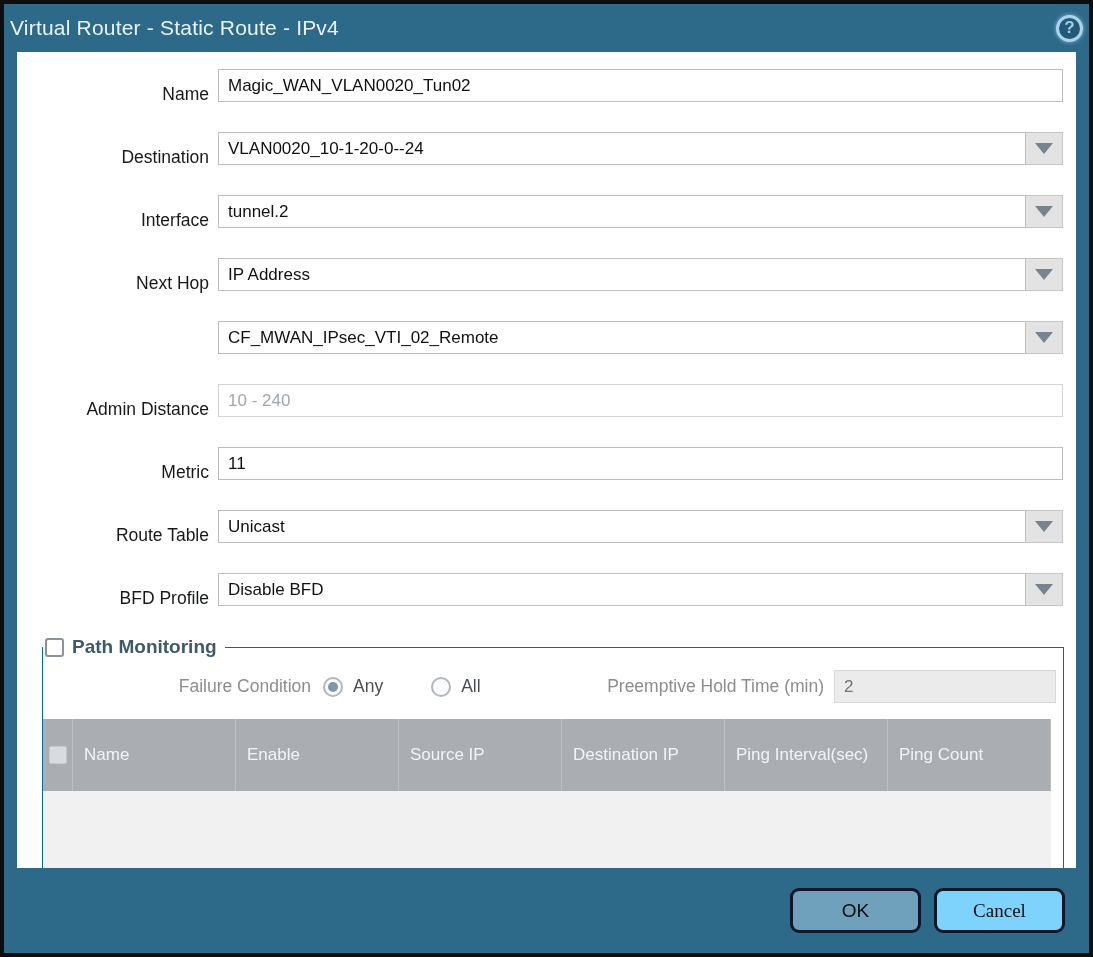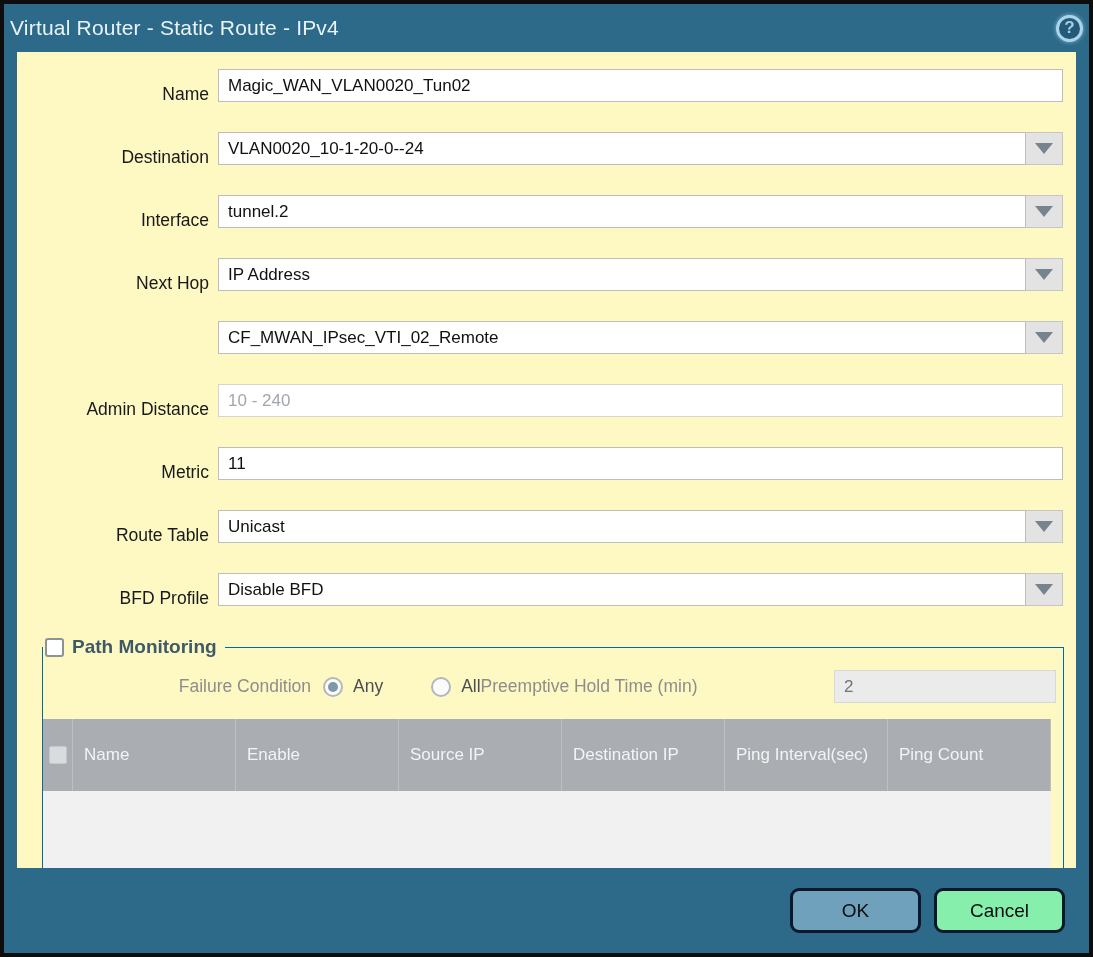--- a/index.html
+++ b/index.html
@@ -30,21 +30,21 @@
     color:#9fd0ea;
     font-size:17px; font-weight:bold;
     display:flex; align-items:center; justify-content:center;
     box-shadow:0 0 4px rgba(180,220,245,.7);
     cursor:pointer;
   }
   
   .content {
     margin:0 13px;
     height:816px;
-    background:#fef9c3;
+    background:#ffffff;
     padding-top:17px;
     overflow:hidden;
   }
   .row {
     display:flex; align-items:center;
     margin-bottom:13px;
     padding-right:13px;
   }
   .row .lbl {
     width:192px; flex:none;
@@ -106,21 +106,21 @@
     width:20px; height:20px; border-radius:50%;
     background:#fbfbfb;
     border:2px solid #b2b7bb;
     position:relative; flex:none;
   }
   .radio.sel::after {
     content:""; position:absolute; inset:3px;
     border-radius:50%; background:#7d98a8;
   }
   .radio-lbl { font-size:17.5px; color:#4b4f53; margin:0 0 0 10px; }
-  .gap1 { width:48px; } .gap2 { width:95px; flex:1; text-align:left; }
+  .gap1 { width:48px; } .gap2 { width:95px; flex:1; text-align:right; }
   .pm-hold-input {
     width:222px; height:33px; flex:none;
     background:#ebebeb;
     border:1px solid #d8d8d8;
     font-family:"Liberation Sans", sans-serif;
     font-size:17px; color:#6f7478;
     padding:0 9px; margin:0 7px 0 10px;
     outline:none;
   }
   
@@ -178,21 +178,21 @@
   }
   .btn {
     width:131px; height:45px;
     border-radius:9px;
     border:3px solid #0f172a;
     font-family:"Liberation Sans", sans-serif;
     font-size:19px; color:#0d0d0d;
     cursor:pointer;
   }
   .btn.ok { background:#6fa1bc; }
-  .btn.cancel { background:#86efac; }
+  .btn.cancel { background:#7dd3fc;font-family:Liberation Serif, serif; }
 </style>
 </head>
 <body>
 
 <div class="frame">
 
   <div class="titlebar">
     <span class="title">Virtual Router - Static Route - IPv4</span>
     <span class="help-btn">?</span>
   </div>

